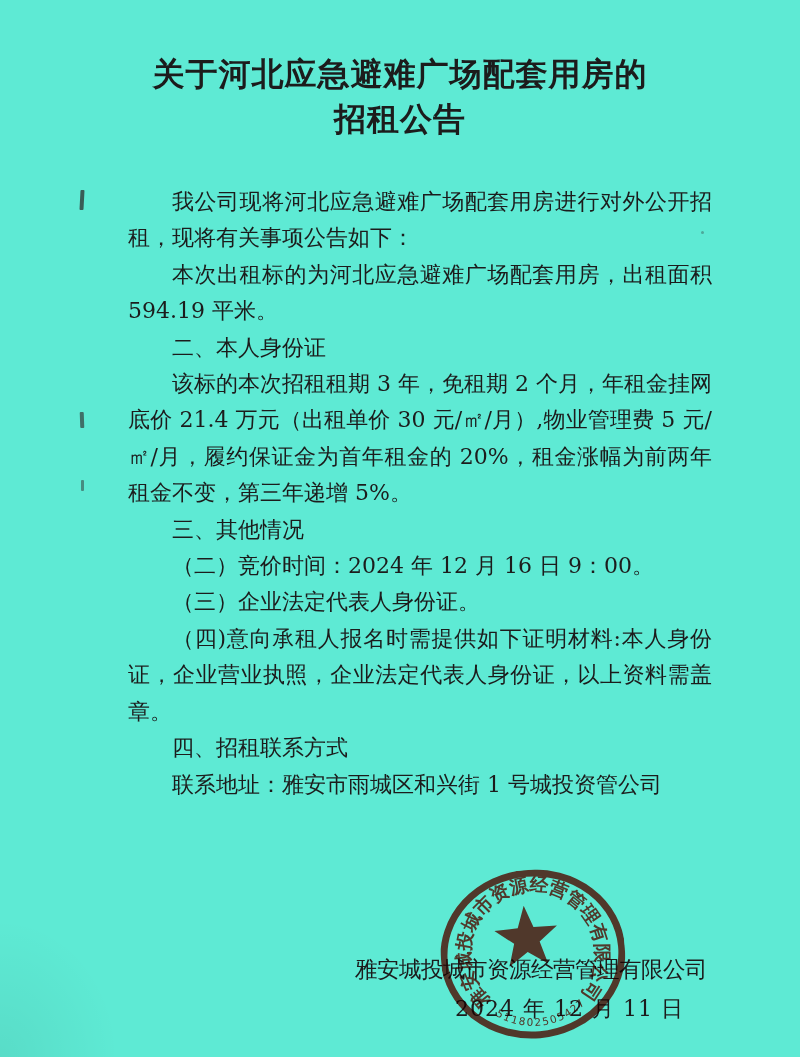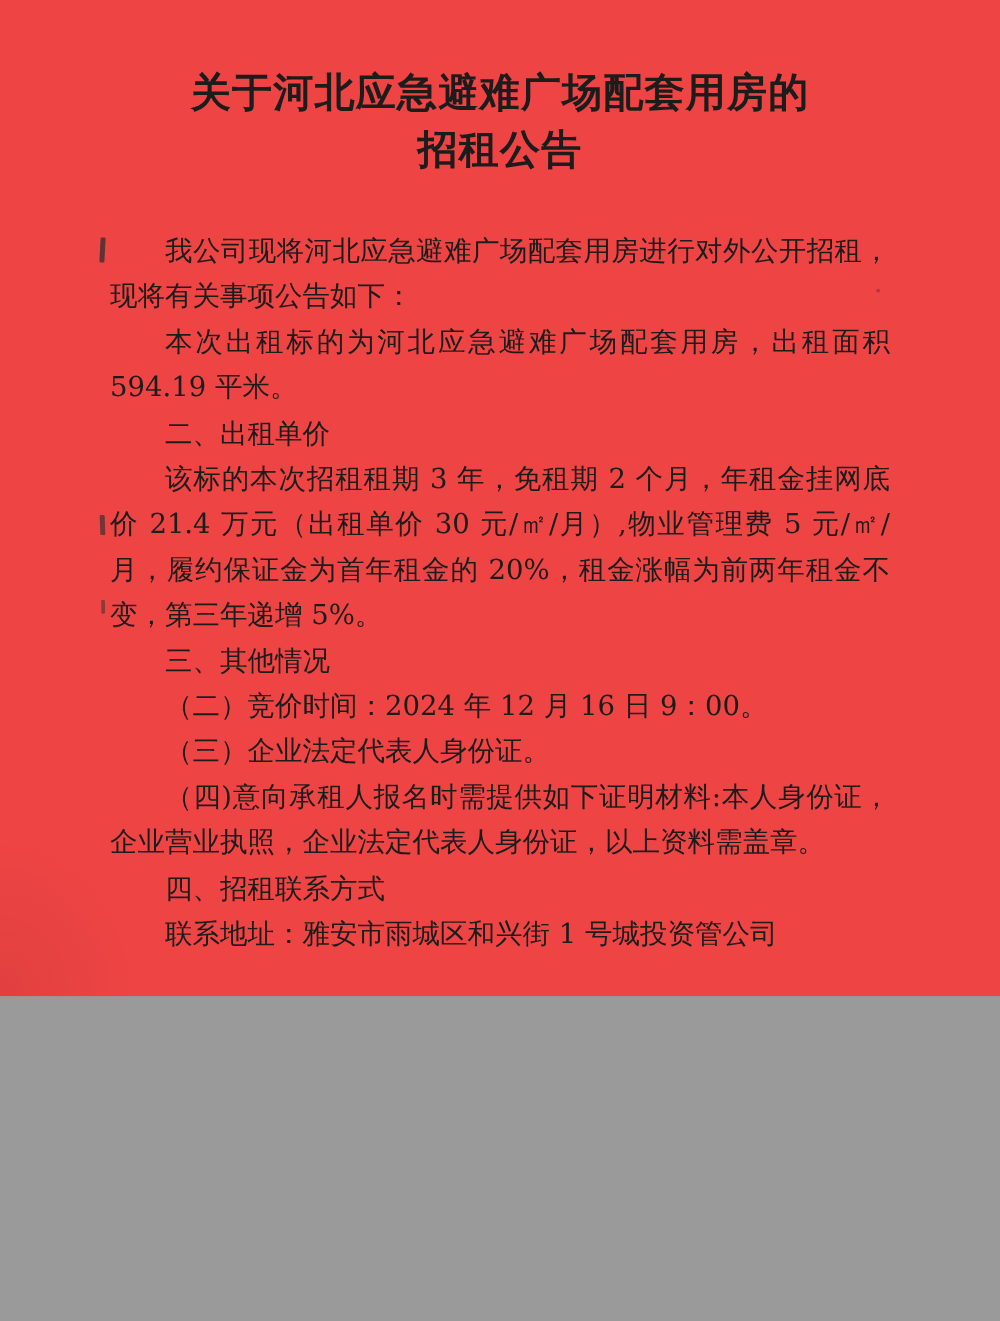--- a/index.html
+++ b/index.html
@@ -1,20 +1,20 @@
 <!DOCTYPE html>
 <html><head>
 <meta charset="utf-8">
 <style>
   html,body{margin:0;padding:0;background:#9a9a9a;}
   .page{
     position:relative;
-    width:800px;height:797px;
+    width:800px;height:1057px;
     margin:0 auto;
-    background:#ef4444;
+    background:#5eead4;
     overflow:hidden;
     font-family:"DejaVu Serif","Liberation Serif",serif;
     color:#1c1c1c;
   }
   .content{
     position:absolute;
     left:88px;top:52px;width:624px;
   }
   .title{
     margin:0;
@@ -22,20 +22,21 @@
     font-weight:700;
     line-height:45px;
     text-align:center;
     letter-spacing:1px;
   }
   .bodytext{
     margin-top:42px;
     font-size:22px;
     line-height:36.4px;
     text-align:justify;
+    margin-left:40px;
   }
   .para{
     margin:0;
     text-indent:2em;
   }
   .sig-company{
     position:absolute;
     left:355px;top:954px;
     font-size:22.5px;
     letter-spacing:-0.5px;
@@ -91,21 +92,21 @@
 
   <div class="content">
     <h1 class="title">
       <div>关于河北应急避难广场配套用房的</div>
       <div>招租公告</div>
     </h1>
 
     <div class="bodytext">
       <p class="para">我公司现将河北应急避难广场配套用房进行对外公开招租，现将有关事项公告如下：</p>
       <p class="para">本次出租标的为河北应急避难广场配套用房，出租面积 594.19 平米。</p>
-      <p class="para">二、出租单价</p>
+      <p class="para">二、本人身份证</p>
       <p class="para">该标的本次招租租期 3 年，免租期 2 个月，年租金挂网底价 21.4 万元（出租单价 30 元/㎡/月）,物业管理费 5 元/㎡/月，履约保证金为首年租金的 20%，租金涨幅为前两年租金不变，第三年递增 5%。</p>
       <p class="para">三、其他情况</p>
       <p class="para">（二）竞价时间：2024 年 12 月 16 日 9：00。</p>
       <p class="para">（三）企业法定代表人身份证。</p>
       <p class="para">（四)意向承租人报名时需提供如下证明材料:本人身份证，企业营业执照，企业法定代表人身份证，以上资料需盖章。</p>
       <p class="para">四、招租联系方式</p>
       <p class="para">联系地址：雅安市雨城区和兴街 1 号城投资管公司</p>
     </div>
   </div>
 

